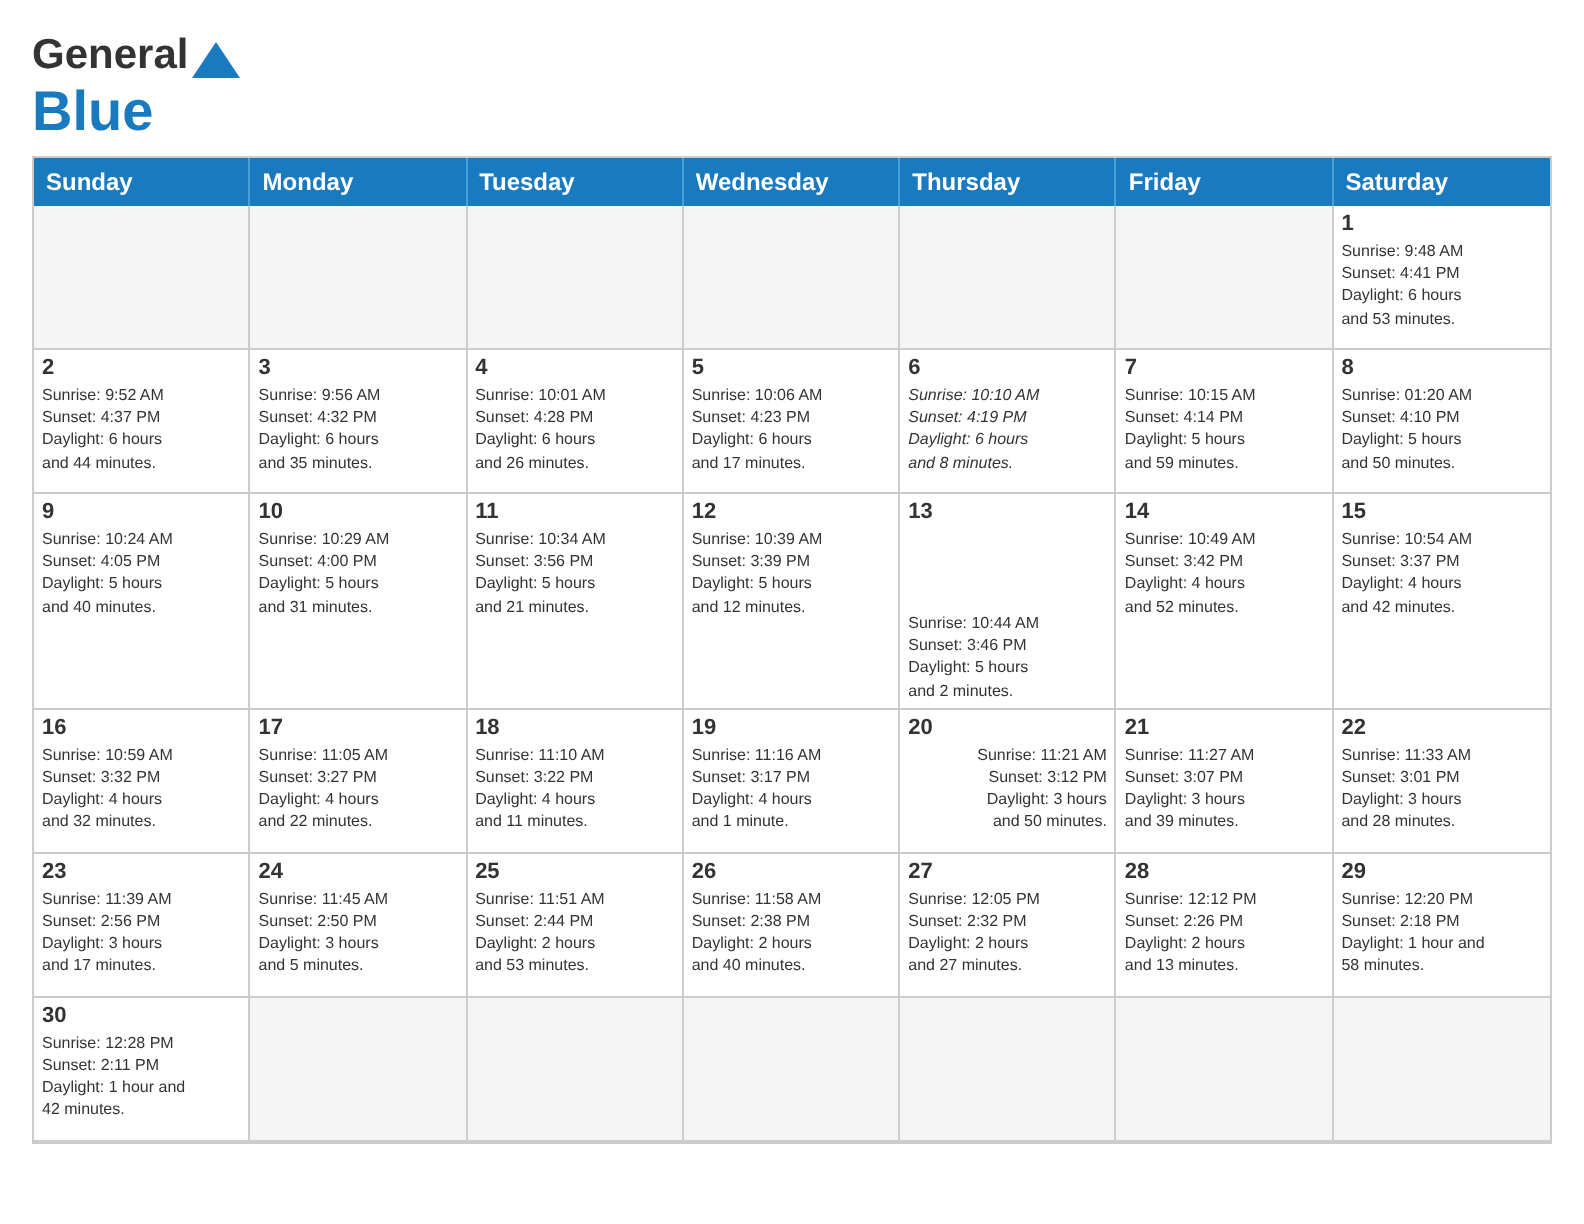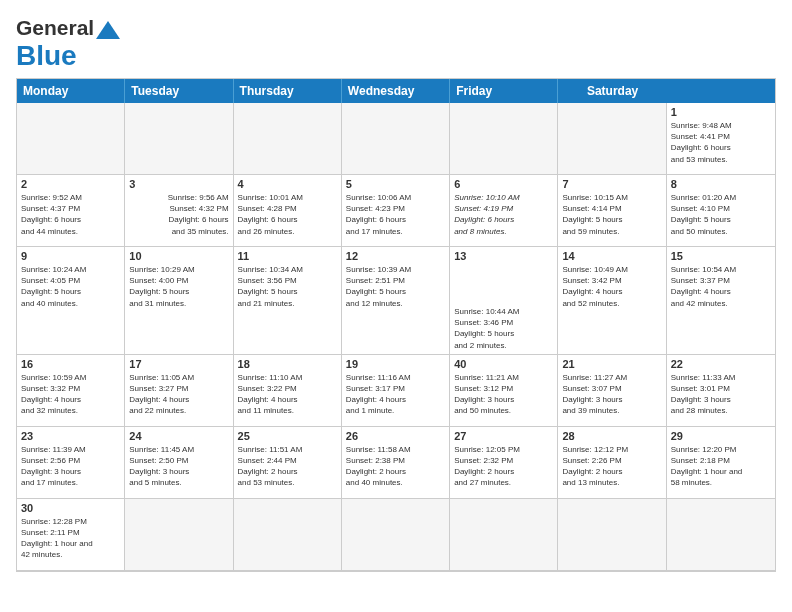--- a/index.html
+++ b/index.html
@@ -53,21 +53,21 @@
       background: #1a7abf;
     }
     .day-header {
       color: #fff;
       font-size: 12px;
       font-weight: bold;
       padding: 5px 6px;
       text-align: left;
       border-right: 1px solid #4a9fd4;
     }
-    .day-header:last-child { border-right: none; text-align: center; }
+    .day-header:last-child { border-right: none; }
     .calendar-grid {
       display: grid;
       grid-template-columns: repeat(7, 1fr);
       flex: 1;
     }
     .cell {
       border-right: 1px solid #ccc;
       border-bottom: 1px solid #ccc;
       padding: 3px 4px;
       font-size: 8.5px;
@@ -110,24 +110,25 @@
   </div>
 </div>
     <div class="title-area">
       <div class="month-title"></div>
       <div class="location"></div>
     </div>
   </div>
 
   <div class="calendar">
     <div class="day-headers">
+      <div class="day-header">Sunday</div>
       <div class="day-header">Monday</div>
       <div class="day-header">Tuesday</div>
+      <div class="day-header">Wednesday</div>
       <div class="day-header">Thursday</div>
-      <div class="day-header">Wednesday</div>
       <div class="day-header">Friday</div>
       <div class="day-header">Saturday</div>
     </div>
     <div class="calendar-grid" id="calendar-grid">
     <div class="cell empty"></div>
         <div class="cell empty"></div>
         <div class="cell empty"></div>
         <div class="cell empty"></div>
         <div class="cell empty"></div>
         <div class="cell empty"></div>
@@ -140,21 +141,21 @@
         </div>
         <div class="cell">
           <span class="cell-date">2</span>
           <div class="cell-info" style="white-space: pre-line;">Sunrise: 9:52 AM
 Sunset: 4:37 PM
 Daylight: 6 hours
 and 44 minutes.</div>
         </div>
         <div class="cell">
           <span class="cell-date">3</span>
-          <div class="cell-info" style="white-space: pre-line; text-align: right;">Sunrise: 9:56 AM
+          <div class="cell-info" style="white-space: pre-line;">Sunrise: 9:56 AM
 Sunset: 4:32 PM
 Daylight: 6 hours
 and 35 minutes.</div>
         </div>
         <div class="cell">
           <span class="cell-date">4</span>
           <div class="cell-info" style="white-space: pre-line;">Sunrise: 10:01 AM
 Sunset: 4:28 PM
 Daylight: 6 hours
 and 26 minutes.</div>
@@ -204,21 +205,21 @@
         <div class="cell">
           <span class="cell-date">11</span>
           <div class="cell-info" style="white-space: pre-line;">Sunrise: 10:34 AM
 Sunset: 3:56 PM
 Daylight: 5 hours
 and 21 minutes.</div>
         </div>
         <div class="cell">
           <span class="cell-date">12</span>
           <div class="cell-info" style="white-space: pre-line;">Sunrise: 10:39 AM
-Sunset: 2:51 PM
+Sunset: 3:39 PM
 Daylight: 5 hours
 and 12 minutes.</div>
         </div>
         <div class="cell">
           <span class="cell-date">13</span>
           <div class="cell-info" style="white-space: pre-line; margin-top: 44px;">Sunrise: 10:44 AM
 Sunset: 3:46 PM
 Daylight: 5 hours
 and 2 minutes.</div>
         </div>
@@ -258,22 +259,22 @@
 and 11 minutes.</div>
         </div>
         <div class="cell">
           <span class="cell-date">19</span>
           <div class="cell-info" style="white-space: pre-line;">Sunrise: 11:16 AM
 Sunset: 3:17 PM
 Daylight: 4 hours
 and 1 minute.</div>
         </div>
         <div class="cell">
-          <span class="cell-date">40</span>
-          <div class="cell-info" style="white-space: pre-line;">Sunrise: 11:21 AM
+          <span class="cell-date">20</span>
+          <div class="cell-info" style="white-space: pre-line; text-align: right;">Sunrise: 11:21 AM
 Sunset: 3:12 PM
 Daylight: 3 hours
 and 50 minutes.</div>
         </div>
         <div class="cell">
           <span class="cell-date">21</span>
           <div class="cell-info" style="white-space: pre-line;">Sunrise: 11:27 AM
 Sunset: 3:07 PM
 Daylight: 3 hours
 and 39 minutes.</div>

